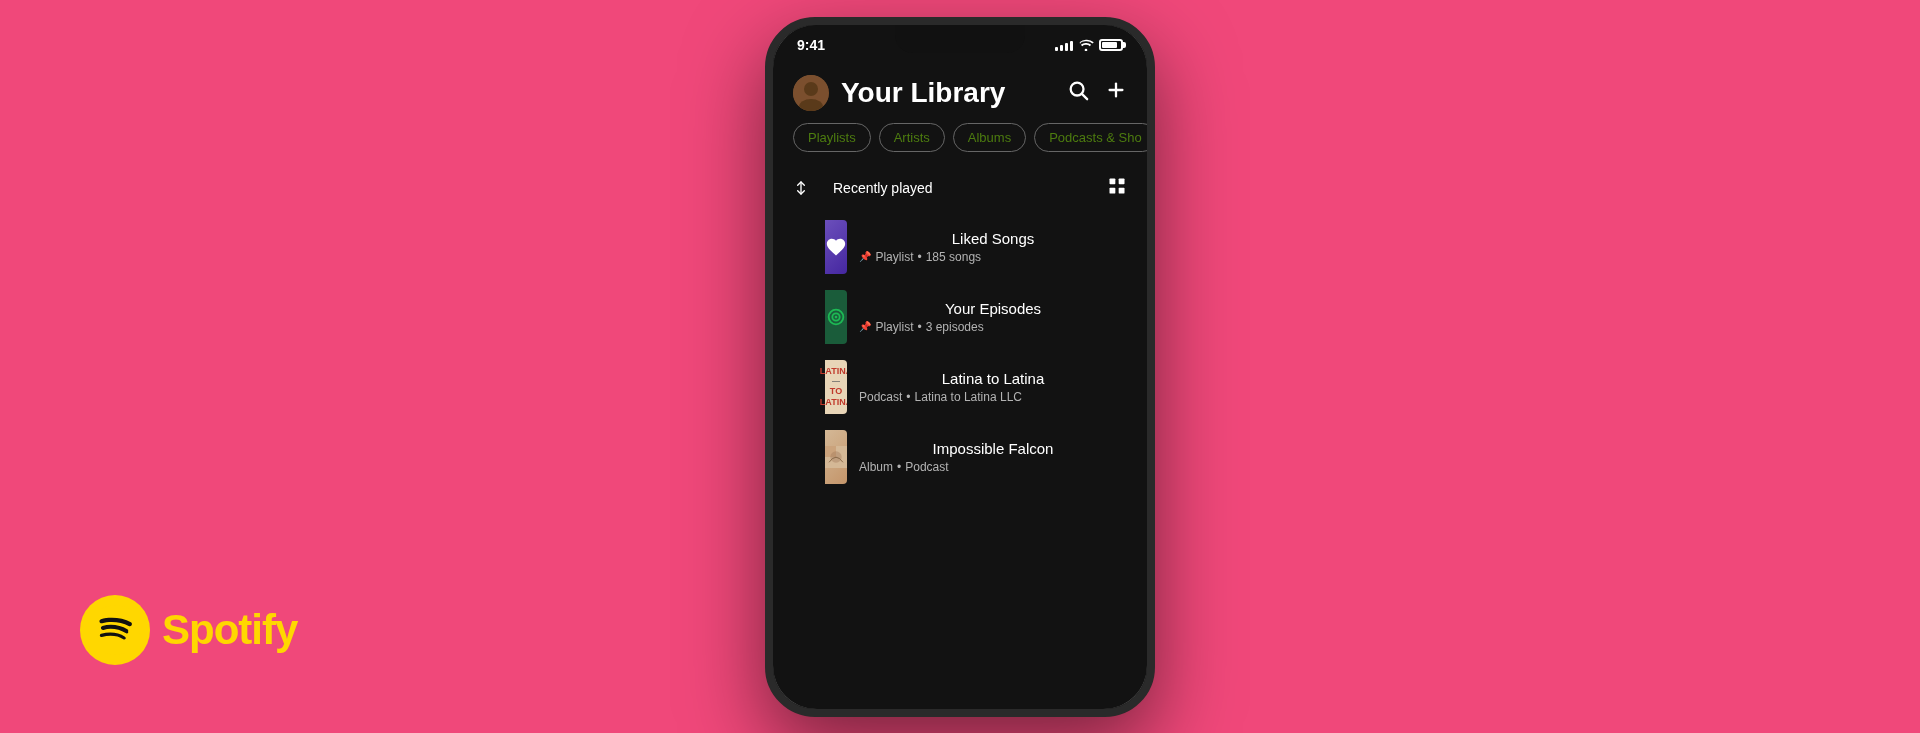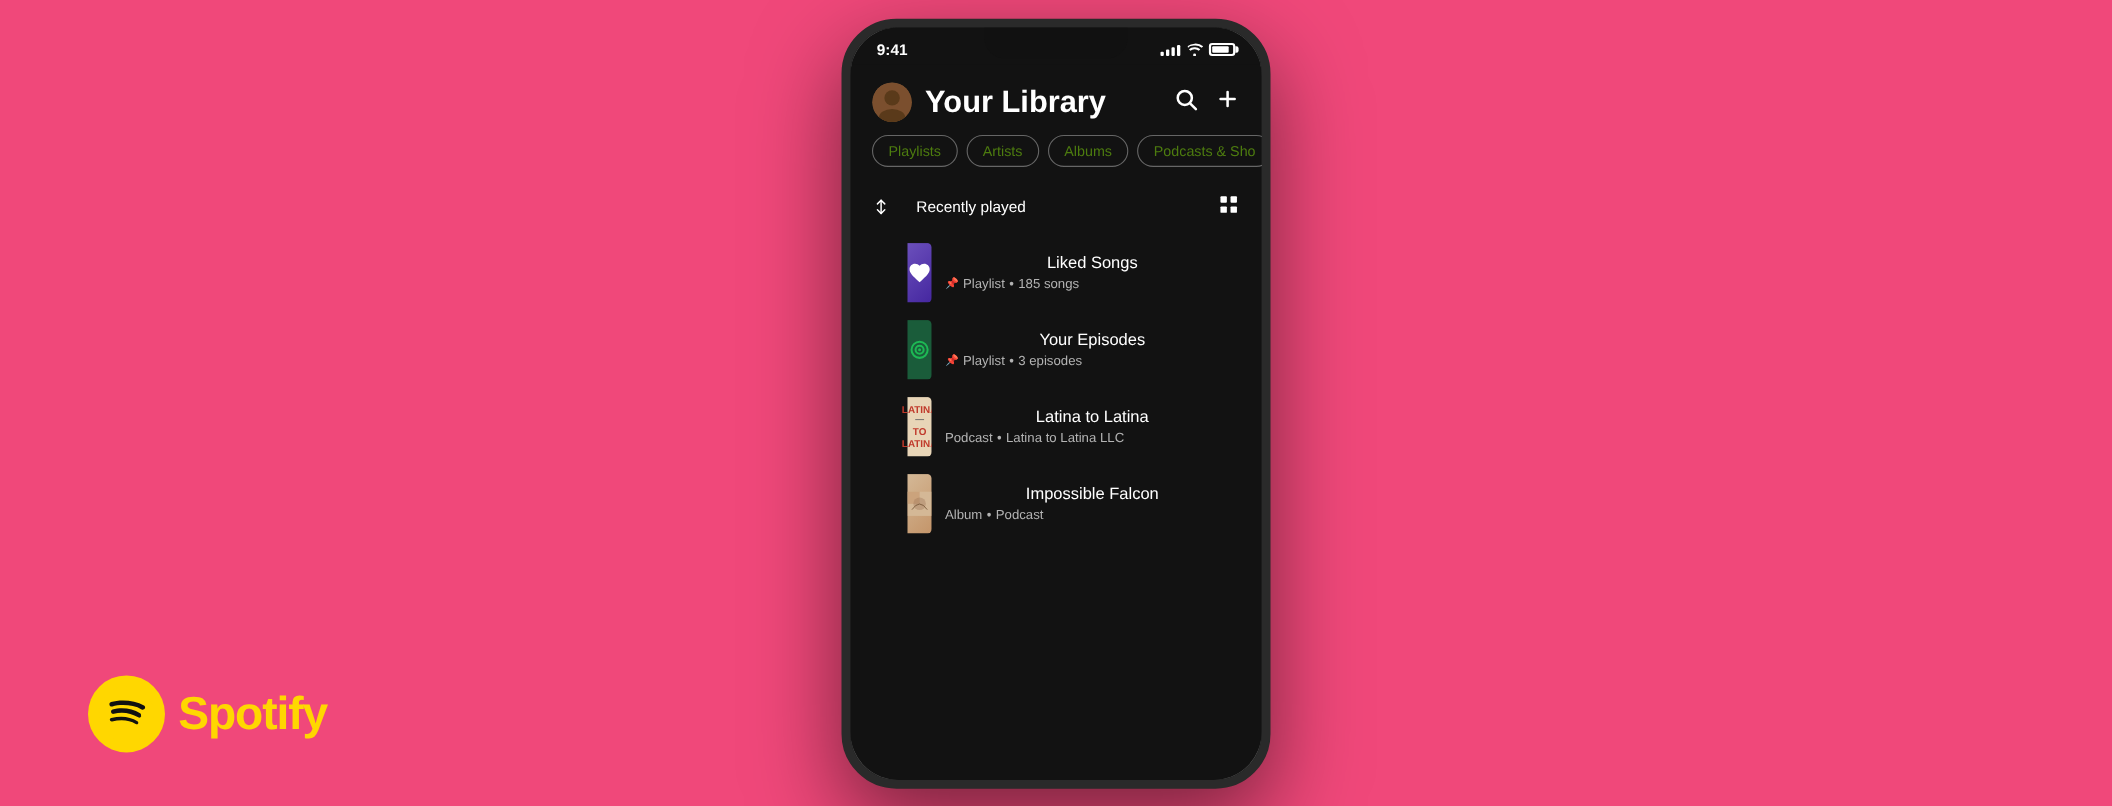--- a/index.html
+++ b/index.html
@@ -12,21 +12,21 @@
       align-items: center;
       justify-content: center;
       font-family: -apple-system, BlinkMacSystemFont, 'Segoe UI', sans-serif;
       overflow: hidden;
       position: relative;
     }
 
     
     .spotify-logo {
       position: absolute;
-      bottom: 49px;
+      bottom: 68px;
       left: 80px;
       display: flex;
       align-items: center;
       gap: 12px;
     }
 
     .spotify-circle {
       width: 70px;
       height: 70px;
       background: #FFD700;

